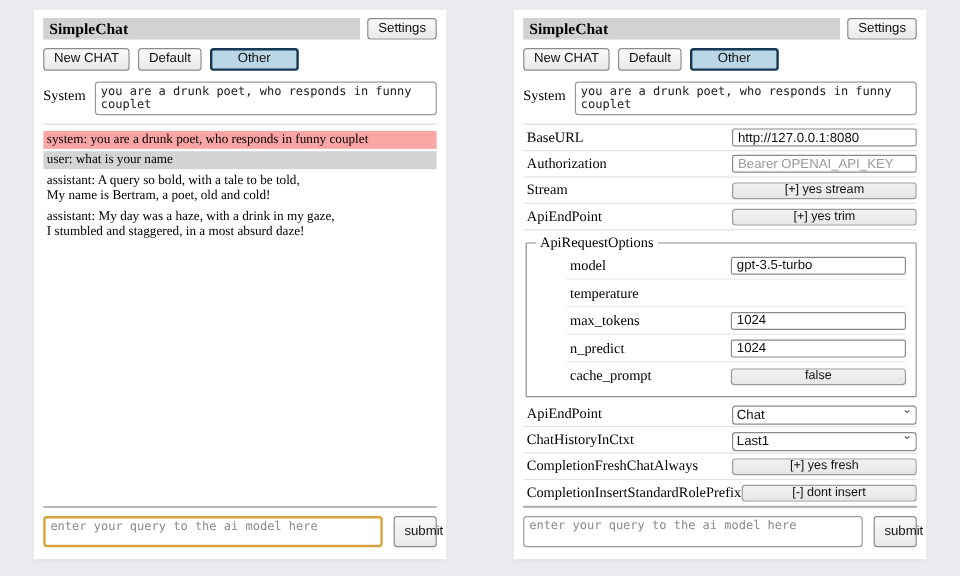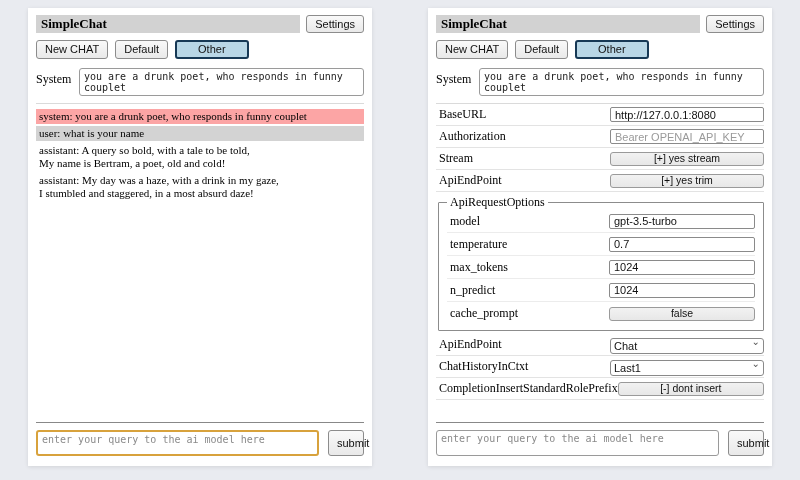--- a/index.html
+++ b/index.html
@@ -95,21 +95,21 @@
   .select-chevron {
     position:absolute; right:4px; top:0px;
     font-size:10px; color:#555; pointer-events:none;
     font-family:"DejaVu Sans", sans-serif;
   }
   fieldset.aro {
     border:1px solid #8c8c8c; border-radius:1px;
     margin:3px 0 3px 2px; padding:0 8px 5px 8px;
   }
   fieldset.aro legend { font-size:12px; padding:0 3px; }
-  .aro .cfg-row { height:23px; border-bottom:1px solid #ececec; }
+  .aro .cfg-row { height:23px; border-bottom:1px solid #ececec;margin-left:25px; }
   .aro .cfg-input, .aro .toggle-btn { width:146px; }
   .aro .cfg-row:last-child { border-bottom:none;gap:48px; }
 
   
   .query-area { margin-top:auto; }
   .query-hr { border:none; border-top:1px solid #888; margin:0 0 7px 0; }
   .query-row { display:flex; gap:9px; align-items:stretch; }
   .query-textarea { flex:1; height:26px; }
   .query-textarea.focused { border:2px solid #d8a23c; }
   .submit-btn { width:36px; align-self:stretch; }
@@ -198,21 +198,20 @@
       <fieldset class="aro">
         <legend>ApiRequestOptions</legend>
 
         <div class="cfg-row">
           <span class="cfg-label">model</span>
           <input class="cfg-input" value="gpt-3.5-turbo" style="">
         </div>
 
         <div class="cfg-row">
           <span class="cfg-label">temperature</span>
-          <input class="cfg-input" value="0.7" style="">
         </div>
 
         <div class="cfg-row">
           <span class="cfg-label">max_tokens</span>
           <input class="cfg-input" value="1024" style="">
         </div>
 
         <div class="cfg-row">
           <span class="cfg-label">n_predict</span>
           <input class="cfg-input" value="1024" style="">
@@ -237,20 +236,24 @@
       <div class="cfg-row">
         <span class="cfg-label">ChatHistoryInCtxt</span>
         <span class="select-wrap">
           <select class="cfg-select">
             <option>Last1</option>
           </select>
           <span class="select-chevron">⌄</span>
         </span>
       </div>
 
+      <div class="cfg-row">
+        <span class="cfg-label">CompletionFreshChatAlways</span>
+        <button class="toggle-btn">[+] yes fresh</button>
+      </div>
 
       <div class="cfg-row">
         <span class="cfg-label">CompletionInsertStandardRolePrefix</span>
         <button class="toggle-btn">[-] dont insert</button>
       </div>
 
     </div>
 
     <div class="query-area">
       <hr class="query-hr">

